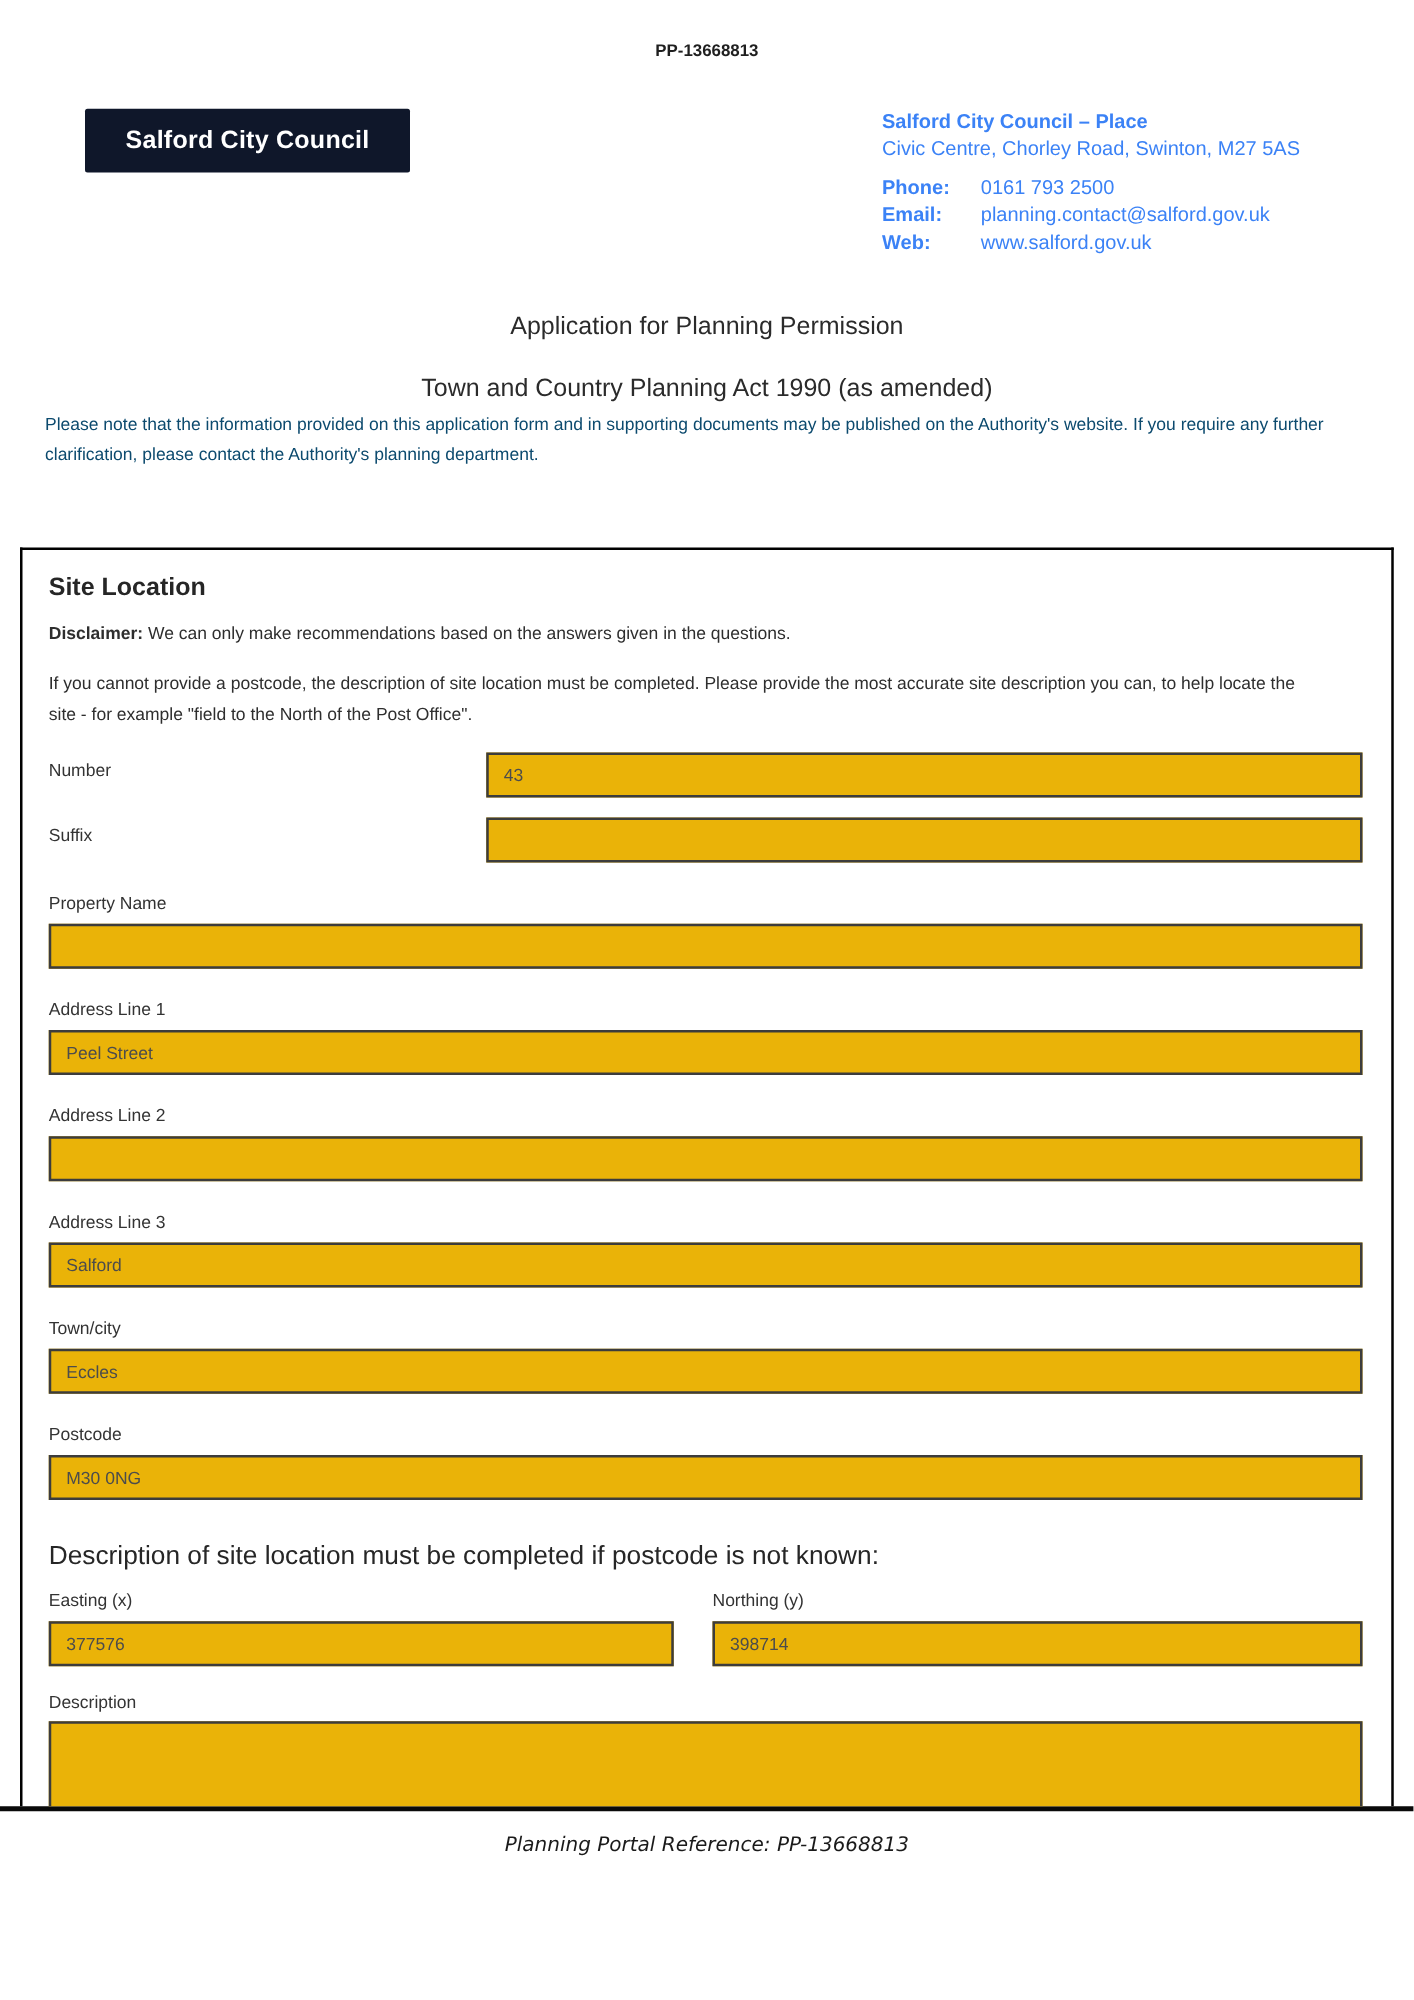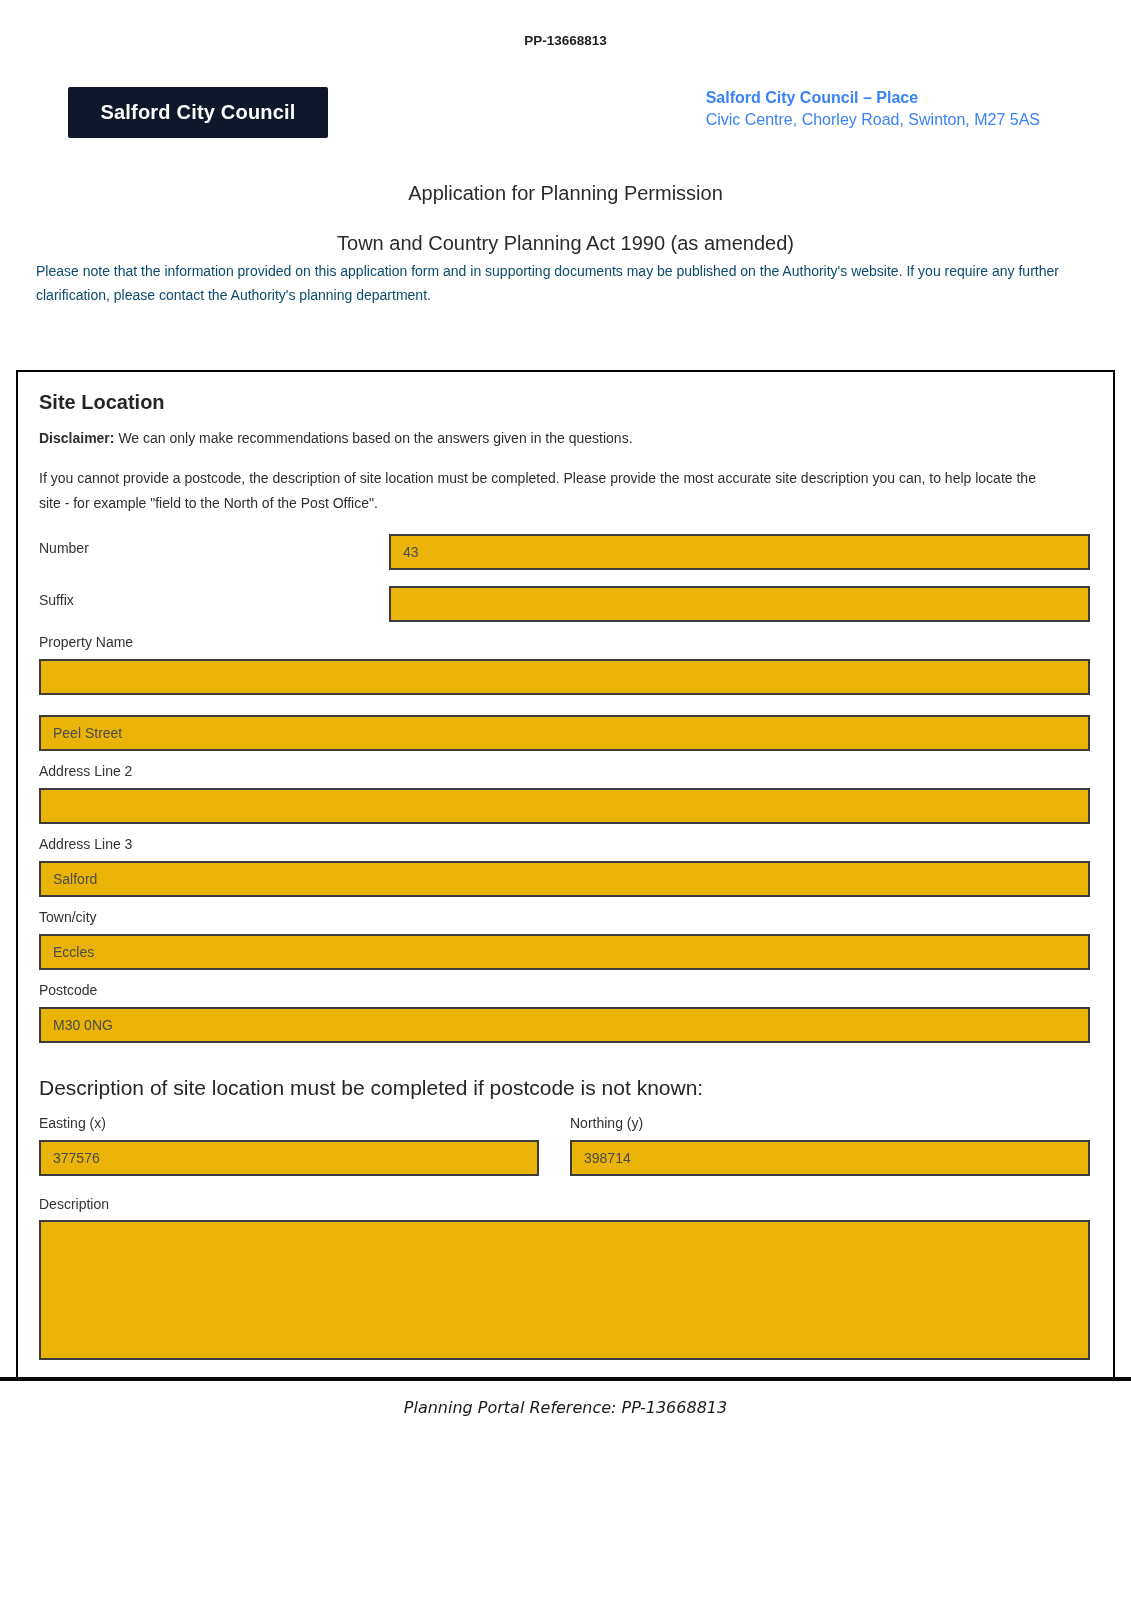--- a/index.html
+++ b/index.html
@@ -112,21 +112,21 @@
     font-family: "Liberation Sans", sans-serif;
     font-size: 14px;
     color: #4c4c4c;
     outline: none;
   }
   .text-input {
     height: 36px;
     width: 100%;
     padding: 0 12px;
   }
-  .field-group { margin-top: 12px; }
+  .field-group { margin-top: 24px; }
   .field-group .f-label {
     display: block;
     font-size: 14px;
     color: #333333;
     line-height: 17px;
   }
   .field-group .text-input { margin-top: 8px; }
   .desc-heading {
     margin-top: 32px;
     font-size: 21px;
@@ -181,20 +181,34 @@
 
 <div class="page">
 
   <div class="pp-ref">PP-13668813</div>
 
   <div class="header-row">
     <div class="logo" style="background: #0f172a;">Salford City Council</div>
     <div class="contact-block">
       <div class="org-name">Salford City Council – Place</div>
       <div class="org-address">Civic Centre, Chorley Road, Swinton, M27 5AS</div>
+      <div class="contact-rows">
+        <div class="contact-row">
+          <span class="c-label">Phone:</span>
+          <span class="c-value">0161 793 2500</span>
+        </div>
+        <div class="contact-row">
+          <span class="c-label">Email:</span>
+          <span class="c-value">planning.contact@salford.gov.uk</span>
+        </div>
+        <div class="contact-row">
+          <span class="c-label">Web:</span>
+          <span class="c-value">www.salford.gov.uk</span>
+        </div>
+      </div>
     </div>
   </div>
 
   <div class="title-main">Application for Planning Permission</div>
   <div class="title-sub">Town and Country Planning Act 1990 (as amended)</div>
 
   <div class="pub-par">Please note that the information provided on this application form and in supporting documents may be published on the Authority's website. If you require any further clarification, please contact the Authority's planning department.</div>
 
   <div class="section-box">
     <div class="section-heading">Site Location</div>
@@ -215,20 +229,21 @@
       <span class="f-label">Suffix</span>
       <input class="text-input" type="text" value="" style="">
     </div>
 
     <div class="field-group">
       <span class="f-label">Property Name</span>
       <input class="text-input" type="text" value="" style="">
     </div>
 
     <div class="field-group">
+      <span class="f-label">Address Line 1</span>
       <input class="text-input" type="text" value="Peel Street" style="">
     </div>
 
     <div class="field-group">
       <span class="f-label">Address Line 2</span>
       <input class="text-input" type="text" value="" style="">
     </div>
 
     <div class="field-group">
       <span class="f-label">Address Line 3</span>

